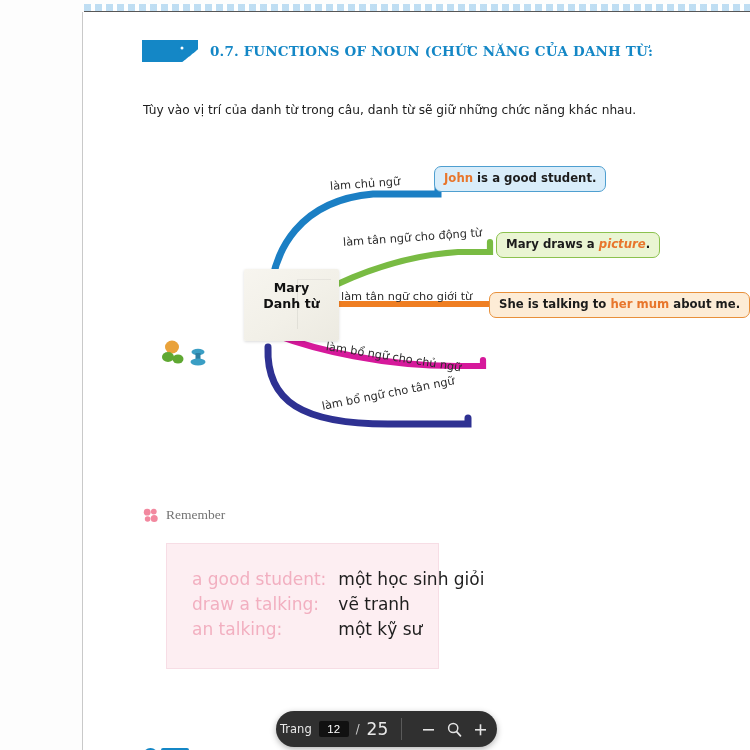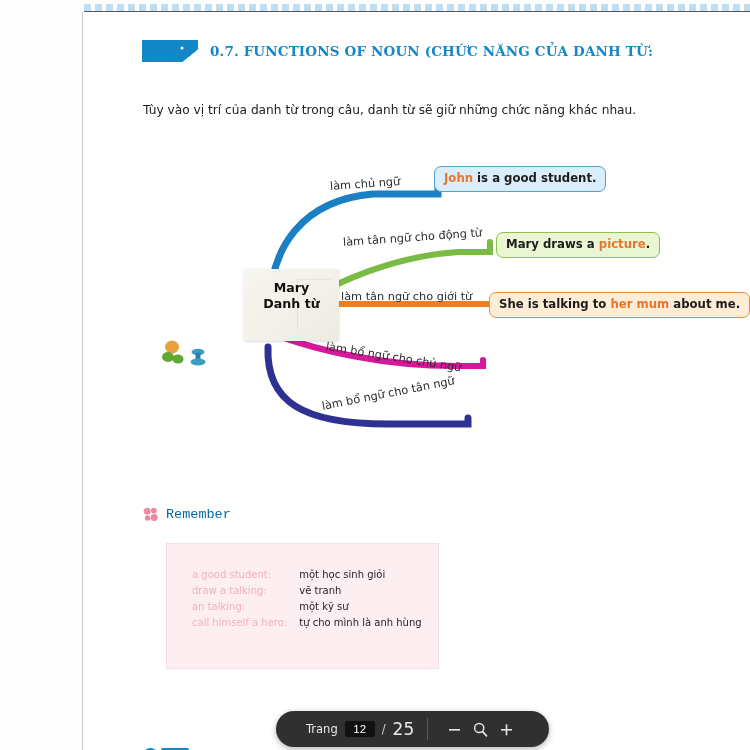--- a/index.html
+++ b/index.html
@@ -94,55 +94,55 @@
   .center-text {
     position: absolute; left: 106px; top: 128px; width: 95px;
     text-align: center; font-size: 12.6px; font-weight: bold;
     color: #111; line-height: 1.28;
   }
 
   
   .remember-head { position: absolute; left: 60px; top: 495px; display: flex; align-items: center; }
   .remember-label {
     margin-left: 8px;
-    color: #0369a1;
-    font-family: Liberation Mono, monospace;
+    color: #737373;
+    font-family: Liberation Serif, serif;
     font-size: 13.5px;
   }
   .remember-box {
     position: absolute; left: 83px; top: 531px;
     width: 273px; height: 126px;
     background: #fdeef2;
     border: 1px solid #f7dde5;
   }
   .rem-table {
     position: absolute; left: 25px; top: 22px;
     border-collapse: collapse;
   }
-  .rem-table td { padding: 2.5px 0; font-size: 10px; vertical-align: baseline; margin-left: 48px; }
+  .rem-table td { padding: 2.5px 0; font-size: 17px; vertical-align: baseline; margin-left: 48px; }
   .rem-en { color: #f2afc0; padding-right: 12px !important; white-space: nowrap; }
   .rem-vi { color: #1e1e1e; white-space: nowrap; }
 
   
   .footer-badge { position: absolute; left: 60px; top: 736px; display: flex; align-items: center; }
   .footer-circle {
     width: 15px; height: 15px; border-radius: 50%;
     background: #1487c6; color: #fff; font-size: 9px;
     display:flex; align-items:center; justify-content:center;
   }
   .footer-num {
     margin-left: 3px; background:#1487c6; color:#fff;
     font-size: 10px; font-weight:bold; padding: 2px 7px; border-radius: 2px;
   }
 
   
   .toolbar {
     position: absolute; left: 276px; top: 711px;
     height: 36px; background: #303030; border-radius: 18px;
-    display: flex; align-items: center; padding: 0 30px;
+    display: flex; align-items: center; padding: 0 4px;
     box-shadow: 0 2px 6px rgba(0,0,0,.3);
   }
   .tb-label { color:#e8e8e8; font-size: 11.5px; margin-right: 7px; }
   .tb-input {
     background:#111; color:#fff; font-size: 11.5px;
     width: 30px; text-align:center; padding: 2px 0; border:none; border-radius:2px;
   }
   .tb-sep { color:#cfcfcf; font-size: 11.5px; margin: 0 7px; }
   .tb-total { color:#e8e8e8; font-size: 17px; }
   .tb-divider { width:1px; height:22px; background:#5a5a5a; margin: 0 13px; }
@@ -220,21 +220,21 @@
       <div class="branch-label" style="left:205px; top:84px; transform:rotate(-4deg);">làm tân ngữ cho động từ</div>
       <div class="branch-label" style="left:203px; top:138px;">làm tân ngữ cho giới từ</div>
       <div class="branch-label" style="left:188px; top:188px; transform:rotate(9deg);">làm bổ ngữ cho chủ ngữ</div>
       <div class="branch-label" style="left:184px; top:248px; transform:rotate(-11deg);">làm bổ ngữ cho tân ngữ</div>
 
       <div class="bubble" id="bub0" style="left:296px; top:14px; background:#d9edfa; border-color:#4f9fd0;">
         <span class="pre"></span><span class="hl" style="color: rgb(232, 118, 44);">John</span><span class="post"> is a good student.</span>
       </div>
 
       <div class="bubble" id="bub1" style="left:358px; top:80px; background:#eaf5d3; border-color:#8cc24f;">
-        <span class="pre">Mary draws a </span><span class="hl" style="color: rgb(232, 118, 44);">picture</span><span class="post">.</span>
+        <span class="pre">Mary draws a </span><span class="hl" style="color: rgb(232, 118, 44); font-style: italic;">picture</span><span class="post">.</span>
       </div>
 
       <div class="bubble" id="bub2" style="left:351px; top:140px; background:#fdecd6; border-color:#e8903b;">
         <span class="pre">She is talking to </span><span class="hl" style="color: rgb(232, 118, 44);">her mum</span><span class="post"> about me.</span>
       </div>
 
 
     </div>
 
     <div class="remember-head">
@@ -255,24 +255,20 @@
               <td class="rem-vi">một học sinh giỏi</td>
             </tr>
             <tr>
               <td class="rem-en">draw a talking:</td>
               <td class="rem-vi">vẽ tranh</td>
             </tr>
             <tr>
               <td class="rem-en">an talking:</td>
               <td class="rem-vi">một kỹ sư</td>
             </tr>
-            <tr>
-              <td class="rem-en">call himself a hero:</td>
-              <td class="rem-vi">tự cho mình là anh hùng</td>
-            </tr>
           </tbody>
       </table>
     </div>
 
     <div class="footer-badge">
       <div class="footer-circle">✳</div>
       <div class="footer-num">12</div>
 
     </div>
   </div>

